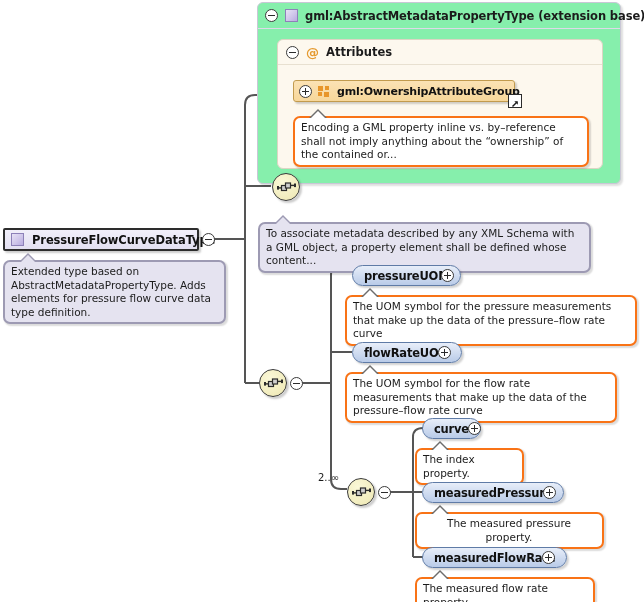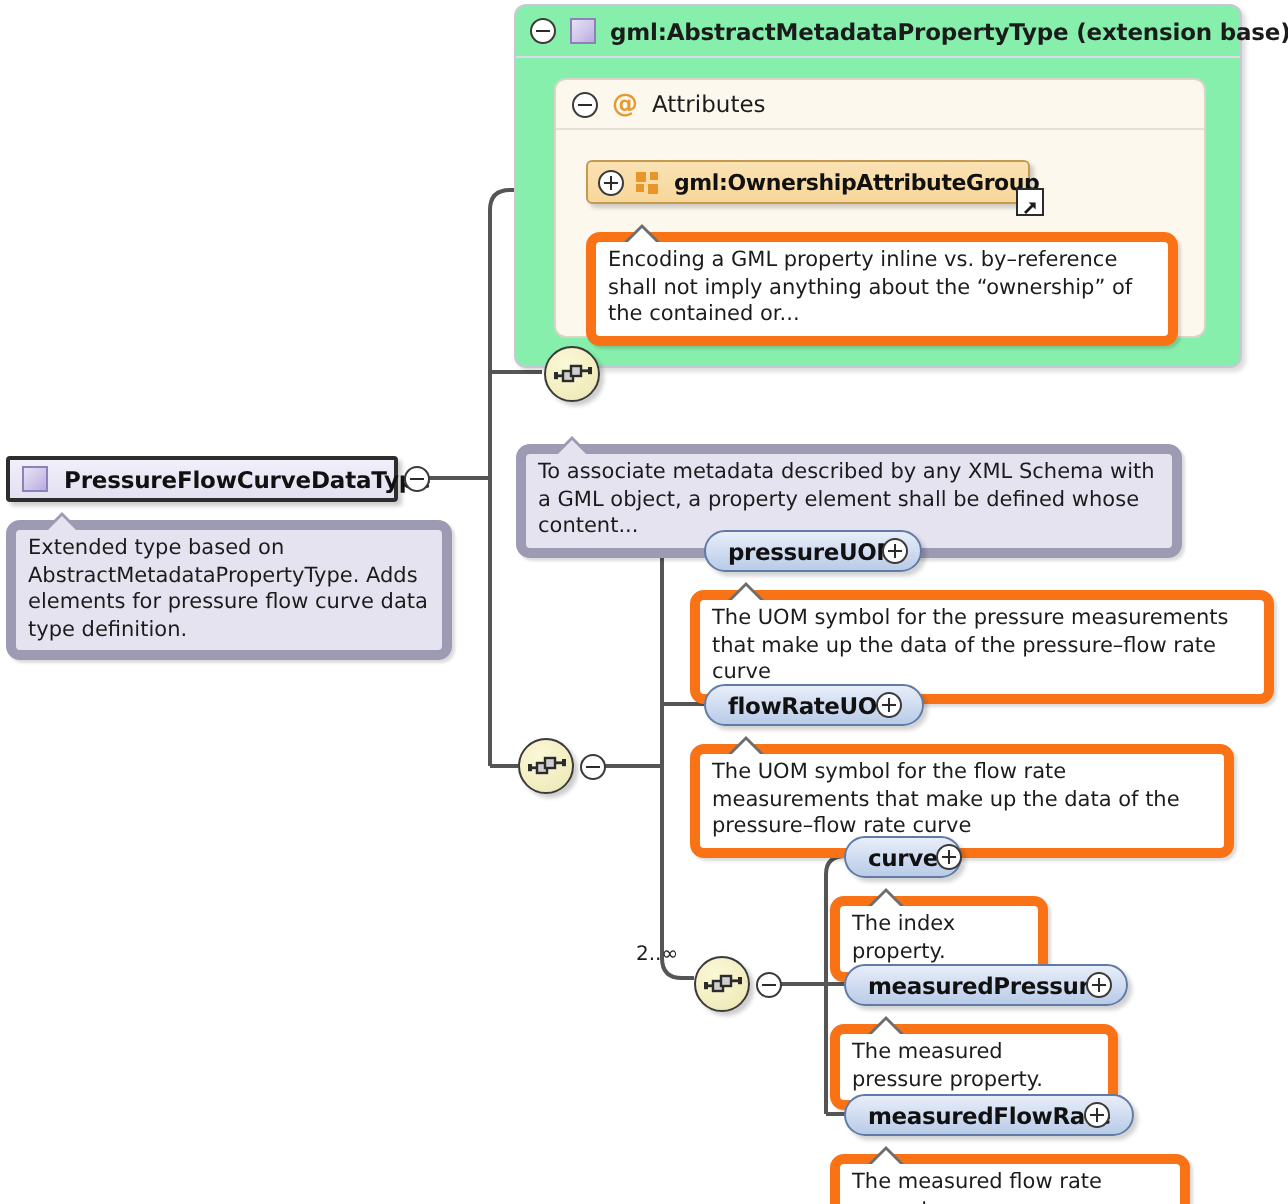--- a/index.html
+++ b/index.html
@@ -52,21 +52,21 @@
   }
   .attrs-header {
     position: absolute; left: 0; top: 0; right: 0; height: 25px;
     display: flex; align-items: center; gap: 7px; padding-left: 8px;
     border-bottom: 1px solid #e8e0d0;
     box-sizing: border-box;
   }
   .attrs-at {
     font-size: 13px; color: #e59a2f; font-weight: 700; line-height: 1;
   }
-  .attrs-label { font-size: 11.5px; color: #1b1b1b; font-weight: 400; }
+  .attrs-label { font-size: 11.5px; color: #1b1b1b; font-weight: 700; }
 
   
   .attr-group {
     position: absolute; left: 15px; top: 40px; width: 222px; height: 22px;
     background: linear-gradient(#fbe2b4, #f7d79a);
     border: 1px solid #c29b4e;
     border-radius: 3px;
     display: flex; align-items: center; gap: 6px;
     padding-left: 5px;
     box-sizing: border-box;
@@ -80,21 +80,21 @@
     position: absolute; right: -8px; bottom: -7px;
     width: 14px; height: 14px;
     background: #ffffff; border: 1px solid #2b2b2b;
     box-sizing: border-box;
   }
 
   
   .bubble {
     position: absolute;
     background: #ffffff;
-    border: 5px solid #f97316;
+    border: 2px solid #f97316;
     border-radius: 7px;
     box-sizing: border-box;
     padding: 3px 7px 3px 6px;
     font-size: 10.5px;
     line-height: 13.5px;
     color: #1b1b1b;
     box-shadow: 1.5px 1.5px 1.5px rgba(0,0,0,0.14);
   }
   .bubble .tail-o, .bubble .tail-i {
     position: absolute; width: 0; height: 0; left: 14px;
@@ -356,21 +356,21 @@
   <span class="toggle plus" style="left:468px; top:422px;"></span>
   <div class="bubble" style="left:415px; top:448px; width:109px;">
     <span class="tail-o"></span><span class="tail-i"></span>
     <span>The index property.</span>
   </div>
 
   <div class="elem" style="left:422px; top:482px;">
     <span class="elem-label">measuredPressure</span>
   </div>
   <span class="toggle plus" style="left:543px; top:486px;"></span>
-  <div class="bubble" style="left:415px; top:512px; width:144px;">
+  <div class="bubble" style="left:415px; top:512px; width:189px;text-align:center;">
     <span class="tail-o"></span><span class="tail-i"></span>
     <span>The measured pressure property.</span>
   </div>
 
   <div class="elem" style="left:422px; top:547px;">
     <span class="elem-label">measuredFlowRate</span>
   </div>
   <span class="toggle plus" style="left:542px; top:551px;"></span>
   <div class="bubble" style="left:415px; top:577px; width:180px;">
     <span class="tail-o"></span><span class="tail-i"></span>

